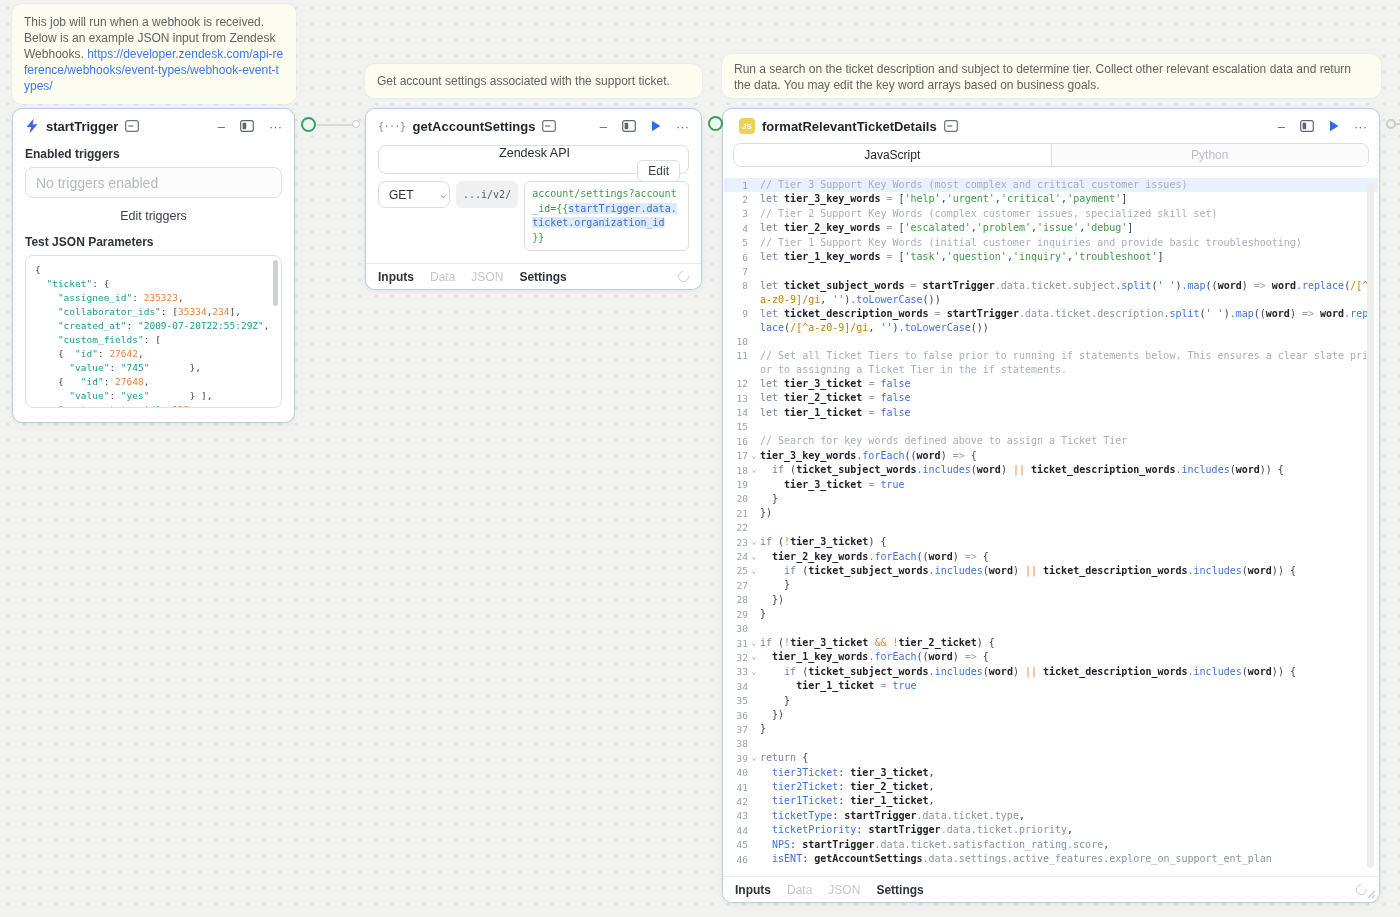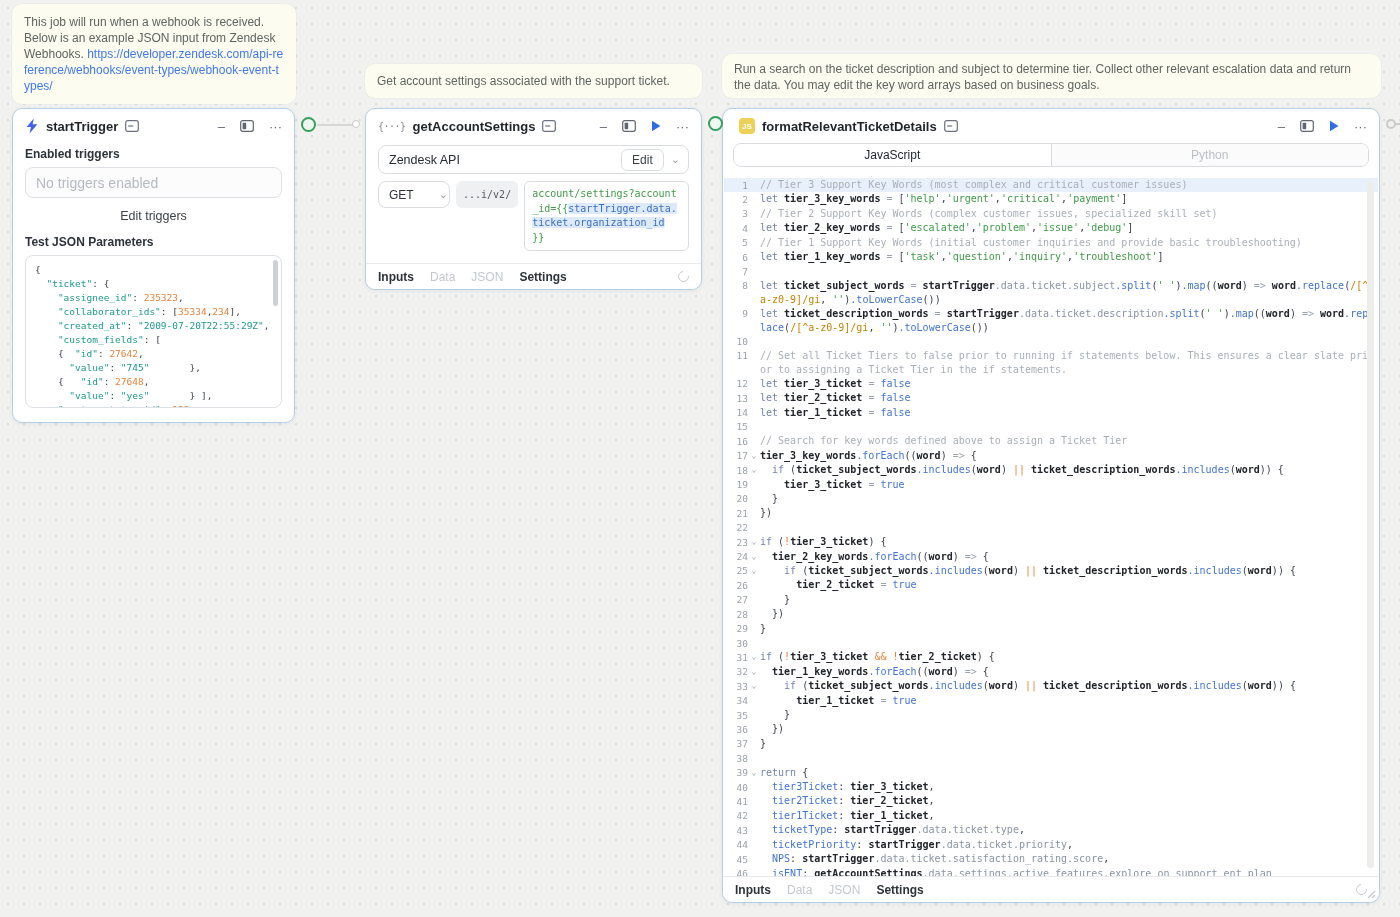--- a/index.html
+++ b/index.html
@@ -51,21 +51,21 @@
   .tk-jn { color:#e8833a; }
   .tk-jp { color:#3d4350; }
   .vscroll {
     position:absolute; right:3px; top:4px; width:5px; height:46px;
     background:#cdd0d4; border-radius:3px;
   }
 
   
   .row-input {
     margin:6px 12px 0 12px; border:1px solid #d9dde2; border-radius:8px; height:29px;
-    display:flex; align-items:center; padding:0 8px 0 10px; font-size:12.5px; color:#272b32;
+    display:flex; align-items:center; padding:0 8px 0 10px; font-size:12.5px; color:#272b32;flex-direction:column;
   }
   .edit-btn {
     margin-left:auto; border:1px solid #d9dde2; border-radius:6px; background:#fff;
     font-size:12px; color:#3c4149; padding:3px 10px; cursor:pointer;
   }
   .chev { color:#9aa0a8; font-size:11px; margin-left:7px; }
   .method-row { display:flex; align-items:flex-start; margin:7px 12px 0 12px; gap:6px; }
   .method-select {
     border:1px solid #d9dde2; border-radius:8px; height:27px; width:72px;
     display:flex; align-items:center; justify-content:space-between; padding:0 1px 0 10px;
@@ -413,25 +413,20 @@
           <span class="gutter">24</span>
           <span class="fold">⌄</span>
           <span class="code-content"><span class="tk-pn">  </span><span class="tk-id">tier_2_key_words</span><span class="tk-fn">.forEach</span><span class="tk-pn">((</span><span class="tk-id">word</span><span class="tk-pn">)</span><span class="tk-eq"> =&gt; </span><span class="tk-pn">{</span></span>
         </div>
         <div class="code-row">
           <span class="gutter">25</span>
           <span class="fold">⌄</span>
           <span class="code-content"><span class="tk-kw">    if </span><span class="tk-pn">(</span><span class="tk-id">ticket_subject_words</span><span class="tk-fn">.includes</span><span class="tk-pn">(</span><span class="tk-id">word</span><span class="tk-pn">)</span><span class="tk-op"> || </span><span class="tk-id">ticket_description_words</span><span class="tk-fn">.includes</span><span class="tk-pn">(</span><span class="tk-id">word</span><span class="tk-pn">)) {</span></span>
         </div>
         <div class="code-row">
-          <span class="gutter">26</span>
-          <span class="fold"></span>
-          <span class="code-content"><span class="tk-pn">      </span><span class="tk-id">tier_2_ticket</span><span class="tk-eq"> = </span><span class="tk-bo">true</span></span>
-        </div>
-        <div class="code-row">
           <span class="gutter">27</span>
           <span class="fold"></span>
           <span class="code-content"><span class="tk-pn">    }</span></span>
         </div>
         <div class="code-row">
           <span class="gutter">28</span>
           <span class="fold"></span>
           <span class="code-content"><span class="tk-pn">  })</span></span>
         </div>
         <div class="code-row">

